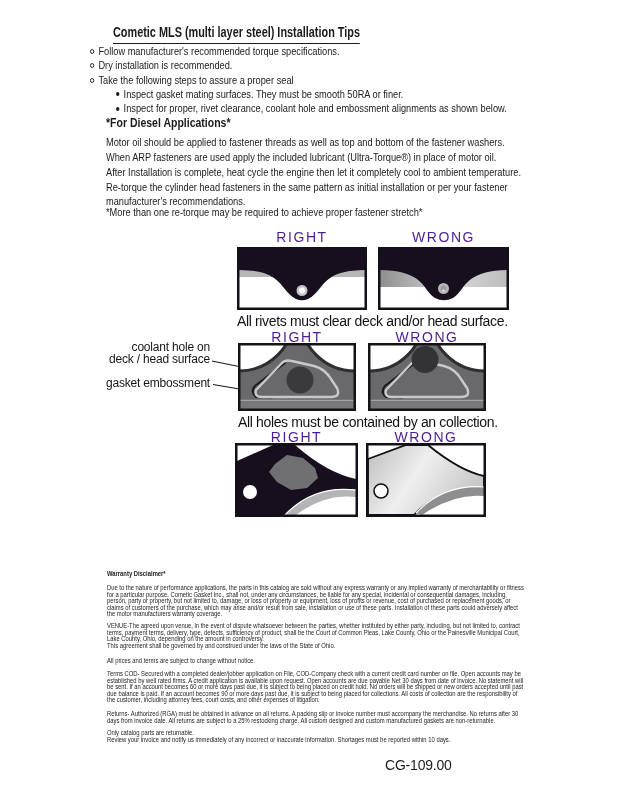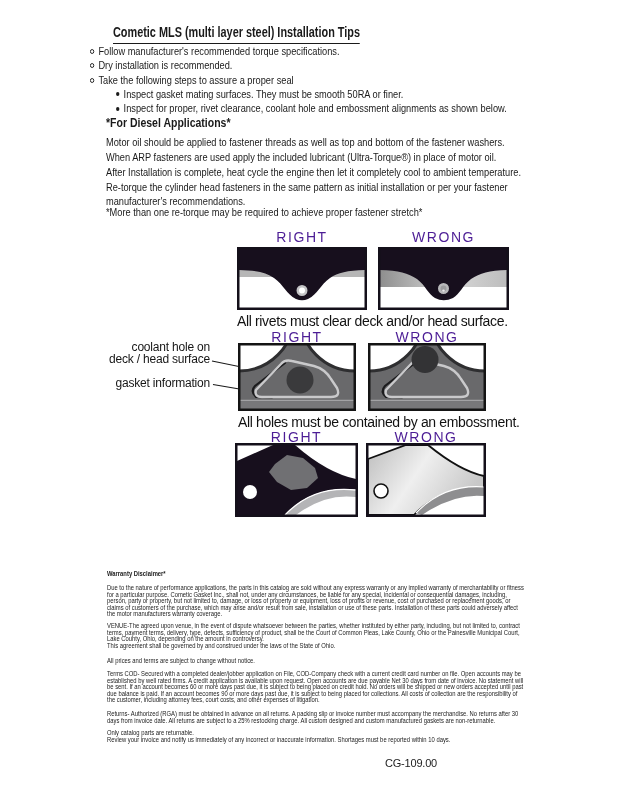--- a/index.html
+++ b/index.html
@@ -32,21 +32,21 @@
   
   .dg-header{font-size:14px;letter-spacing:1.6px;text-align:center;color:#4c1d95;}
   .dg-caption{font-size:14px;letter-spacing:-0.35px;color:#121212;}
   .dg-box{display:block;}
   .anno{font-size:12px;letter-spacing:-0.2px;text-align:right;color:#161616;line-height:11.5px;}
 
   
   .fp{font-size:6.5px;line-height:6.5px;width:465px;letter-spacing:0;
       transform:scaleX(0.9);transform-origin:0 0;color:#222;}
   .fp-h{font-weight:bold;}
-  .doc-code{left:385px;top:757px;font-size:11px;letter-spacing:-0.2px;color:#1c1c1c;}
+  .doc-code{left:385px;top:757px;font-size:14px;letter-spacing:-0.2px;color:#1c1c1c;}
 </style>
 </head>
 <body>
 
 <div class="page">
 
   <div class="abs doc-title">
     <span class="t-inner">Cometic MLS (multi layer steel) Installation Tips</span>
   </div>
 
@@ -109,21 +109,21 @@
     <rect x="1.25" y="1.25" width="128.5" height="60.5" fill="none" stroke="#14101a" stroke-width="2.5"></rect>
   </svg>
 
   <div class="abs dg-caption" style="left:237px;top:313px;">All rivets must clear deck and/or head surface.</div>
 
   <div class="abs dg-header" style="left:238px;top:329px;width:118px;">RIGHT</div>
   <div class="abs dg-header" style="left:368px;top:329px;width:118px;">WRONG</div>
 
   <div class="abs anno pre" style="left:100px;top:342px;width:110px;">coolant hole on
 deck / head surface</div>
-  <div class="abs anno" style="left:100px;top:378px;width:110px;">gasket information</div>
+  <div class="abs anno" style="left:100px;top:378px;width:110px;">gasket embossment</div>
 
   <svg class="abs" style="left:0;top:330px;pointer-events:none;" width="618" height="80" viewBox="0 0 618 80">
     <line x1="212" y1="31" x2="297" y2="48.5" stroke="#1a1a1a" stroke-width="1.1"></line>
     <line x1="213" y1="54.5" x2="254" y2="61.5" stroke="#1a1a1a" stroke-width="1.1"></line>
   </svg>
 
   <svg class="abs dg-box" style="left:238px;top:343px;" width="118" height="68" viewBox="0 0 118 68">
     <rect x="0" y="0" width="118" height="68" fill="#69696b"></rect>
     <circle cx="1" cy="-27" r="55" fill="#ffffff" stroke="#2e2e30" stroke-width="3"></circle>
     <circle cx="117" cy="-27" r="55" fill="#ffffff" stroke="#2e2e30" stroke-width="3"></circle>
@@ -140,21 +140,21 @@
     <circle cx="1" cy="-27" r="55" fill="#ffffff" stroke="#2e2e30" stroke-width="3"></circle>
     <circle cx="117" cy="-27" r="55" fill="#ffffff" stroke="#2e2e30" stroke-width="3"></circle>
     <line x1="2" y1="57.5" x2="116" y2="57.5" stroke="#a2a2a4" stroke-width="1.4"></line>
     <rect x="2" y="58.5" width="114" height="7.5" fill="#78787a"></rect>
     <path d="M47,20 L17,43 Q12,48.5 18,54 L34,54.5" stroke="#1c1c1e" stroke-width="2.2" fill="none" stroke-linecap="round"></path>
     <path d="M24,54 Q16,54 18,47 L43,21 Q47,16 54,18 L76,23 Q87,26 93,36 L99,45 Q103,54 93,54 Z" fill="none" stroke="#c9c9cb" stroke-width="2.4" stroke-linejoin="round"></path>
     <circle cx="57" cy="16.5" r="13.5" fill="#333335"></circle>
     <rect x="1.25" y="1.25" width="115.5" height="65.5" fill="none" stroke="#141414" stroke-width="2.5"></rect>
   </svg>
 
-  <div class="abs dg-caption" style="left:238px;top:414px;">All holes must be contained by an embossment.</div>
+  <div class="abs dg-caption" style="left:238px;top:414px;">All holes must be contained by an collection.</div>
 
   <div class="abs dg-header" style="left:235px;top:429px;width:123px;">RIGHT</div>
   <div class="abs dg-header" style="left:366px;top:429px;width:120px;">WRONG</div>
 
   <svg class="abs dg-box" style="left:235px;top:443px;" width="123" height="74" viewBox="0 0 123 74">
     <rect x="0" y="0" width="123" height="74" fill="#ffffff"></rect>
     <path d="M2,18 L38,2 L60,2 Q92,30 121,36 L121,47 Q78,42 50,72 L2,72 Z" fill="#170f1d"></path>
     <path d="M121,47 Q78,42 50,72 L61,72 Q90,50 121,54 Z" fill="#b4b4b6"></path>
     <path d="M121,47 Q78,42 50,72" stroke="#ffffff" stroke-width="1.3" fill="none"></path>
     <path d="M40,21 L52,12 L68,15 L80,25 L83,35 L72,45 L56,47 L42,39 L34,29 Z" fill="#707073"></path>

